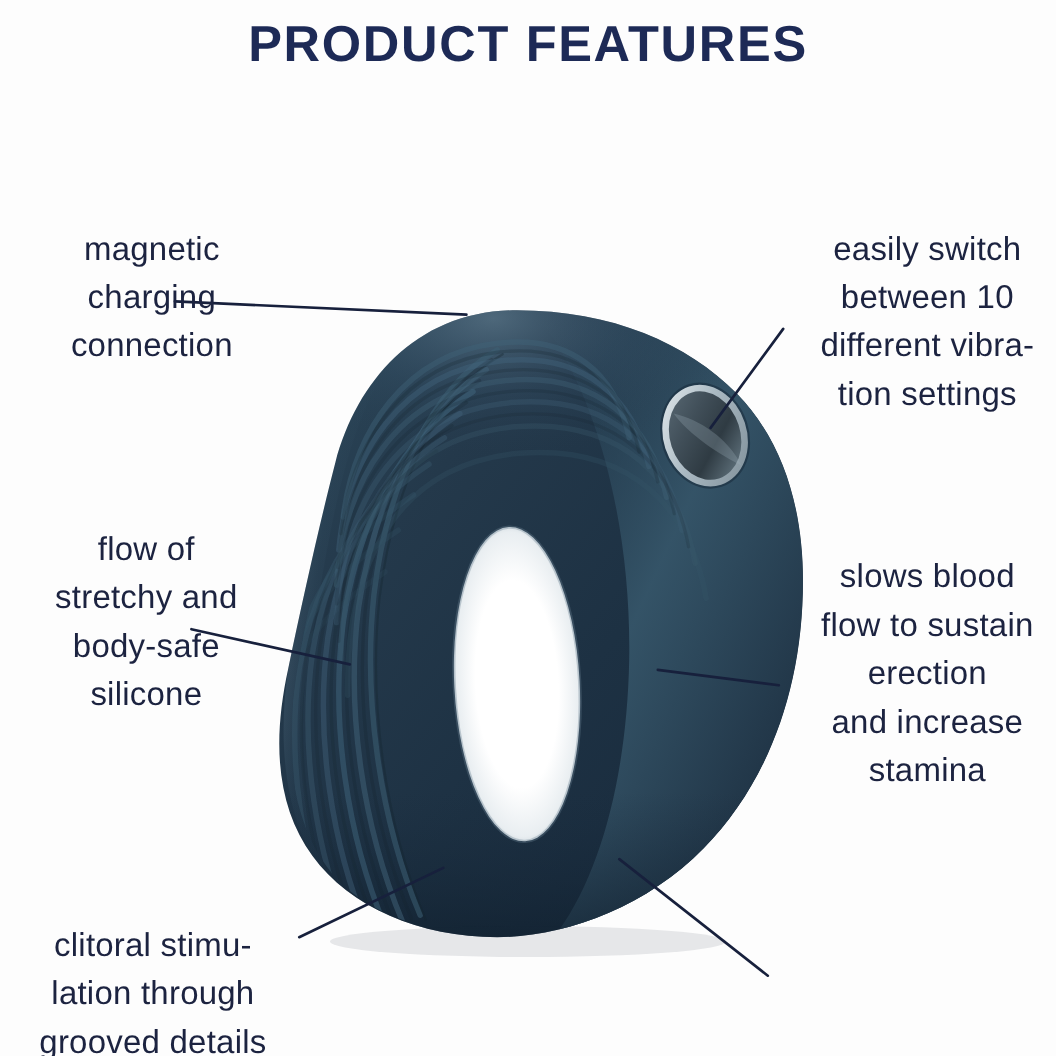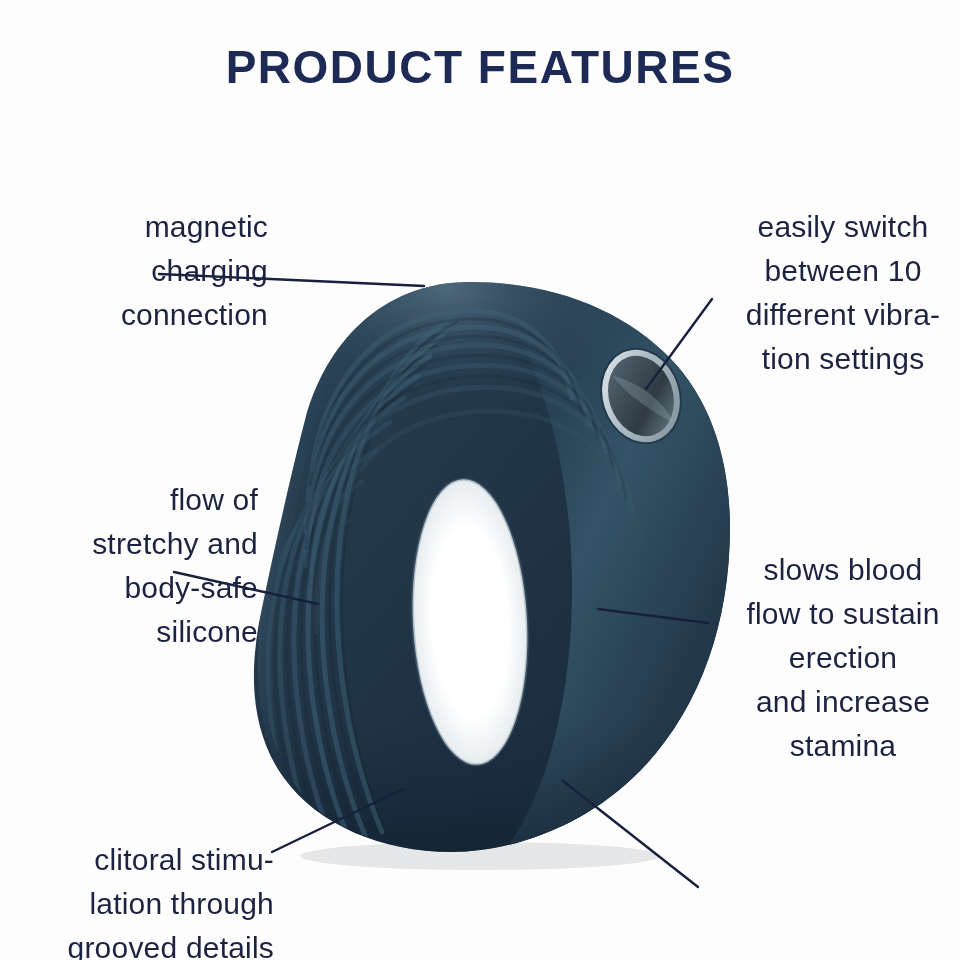--- a/index.html
+++ b/index.html
@@ -24,41 +24,40 @@
     top: 16px;
     width: 960px;
     text-align: center;
     font-family: "Liberation Sans", sans-serif;
     font-weight: bold;
     font-size: 46px;
     letter-spacing: 1.5px;
     color: #1d2a56;
     text-transform: uppercase;
     line-height: 1;
-    margin-top: 28px;
   }
 
   
   .callout {
     position: absolute;
     color: #1c2340;
     font-family: "Liberation Sans", sans-serif;
     font-weight: 400;
     font-size: 30px;
     line-height: 1.47;
     letter-spacing: 0.2px;
     white-space: pre-line;
   }
-  .callout.left  { text-align: right; }
+  .callout.left  { text-align: center; }
   .callout.right { text-align: center; }
 
   #callout-magnetic   { left: 8px;   top: 205px; width: 260px; }
   #callout-vibration  { left: 727px; top: 205px; width: 232px; }
   #callout-silicone   { left: 8px;   top: 478px; width: 250px; }
-  #callout-bloodflow  { left: 727px; top: 503px; width: 232px; margin-top: 45px; }
+  #callout-bloodflow  { left: 727px; top: 503px; width: 232px; }
   #callout-clitoral   { left: 4px;   top: 838px; width: 270px; }
   #callout-couples    { left: 727px; top: 845px; width: 232px; }
 
   
   #product-figure {
     position: absolute;
     left: 0; top: 0;
     width: 960px; height: 960px;
     pointer-events: none;
   }

